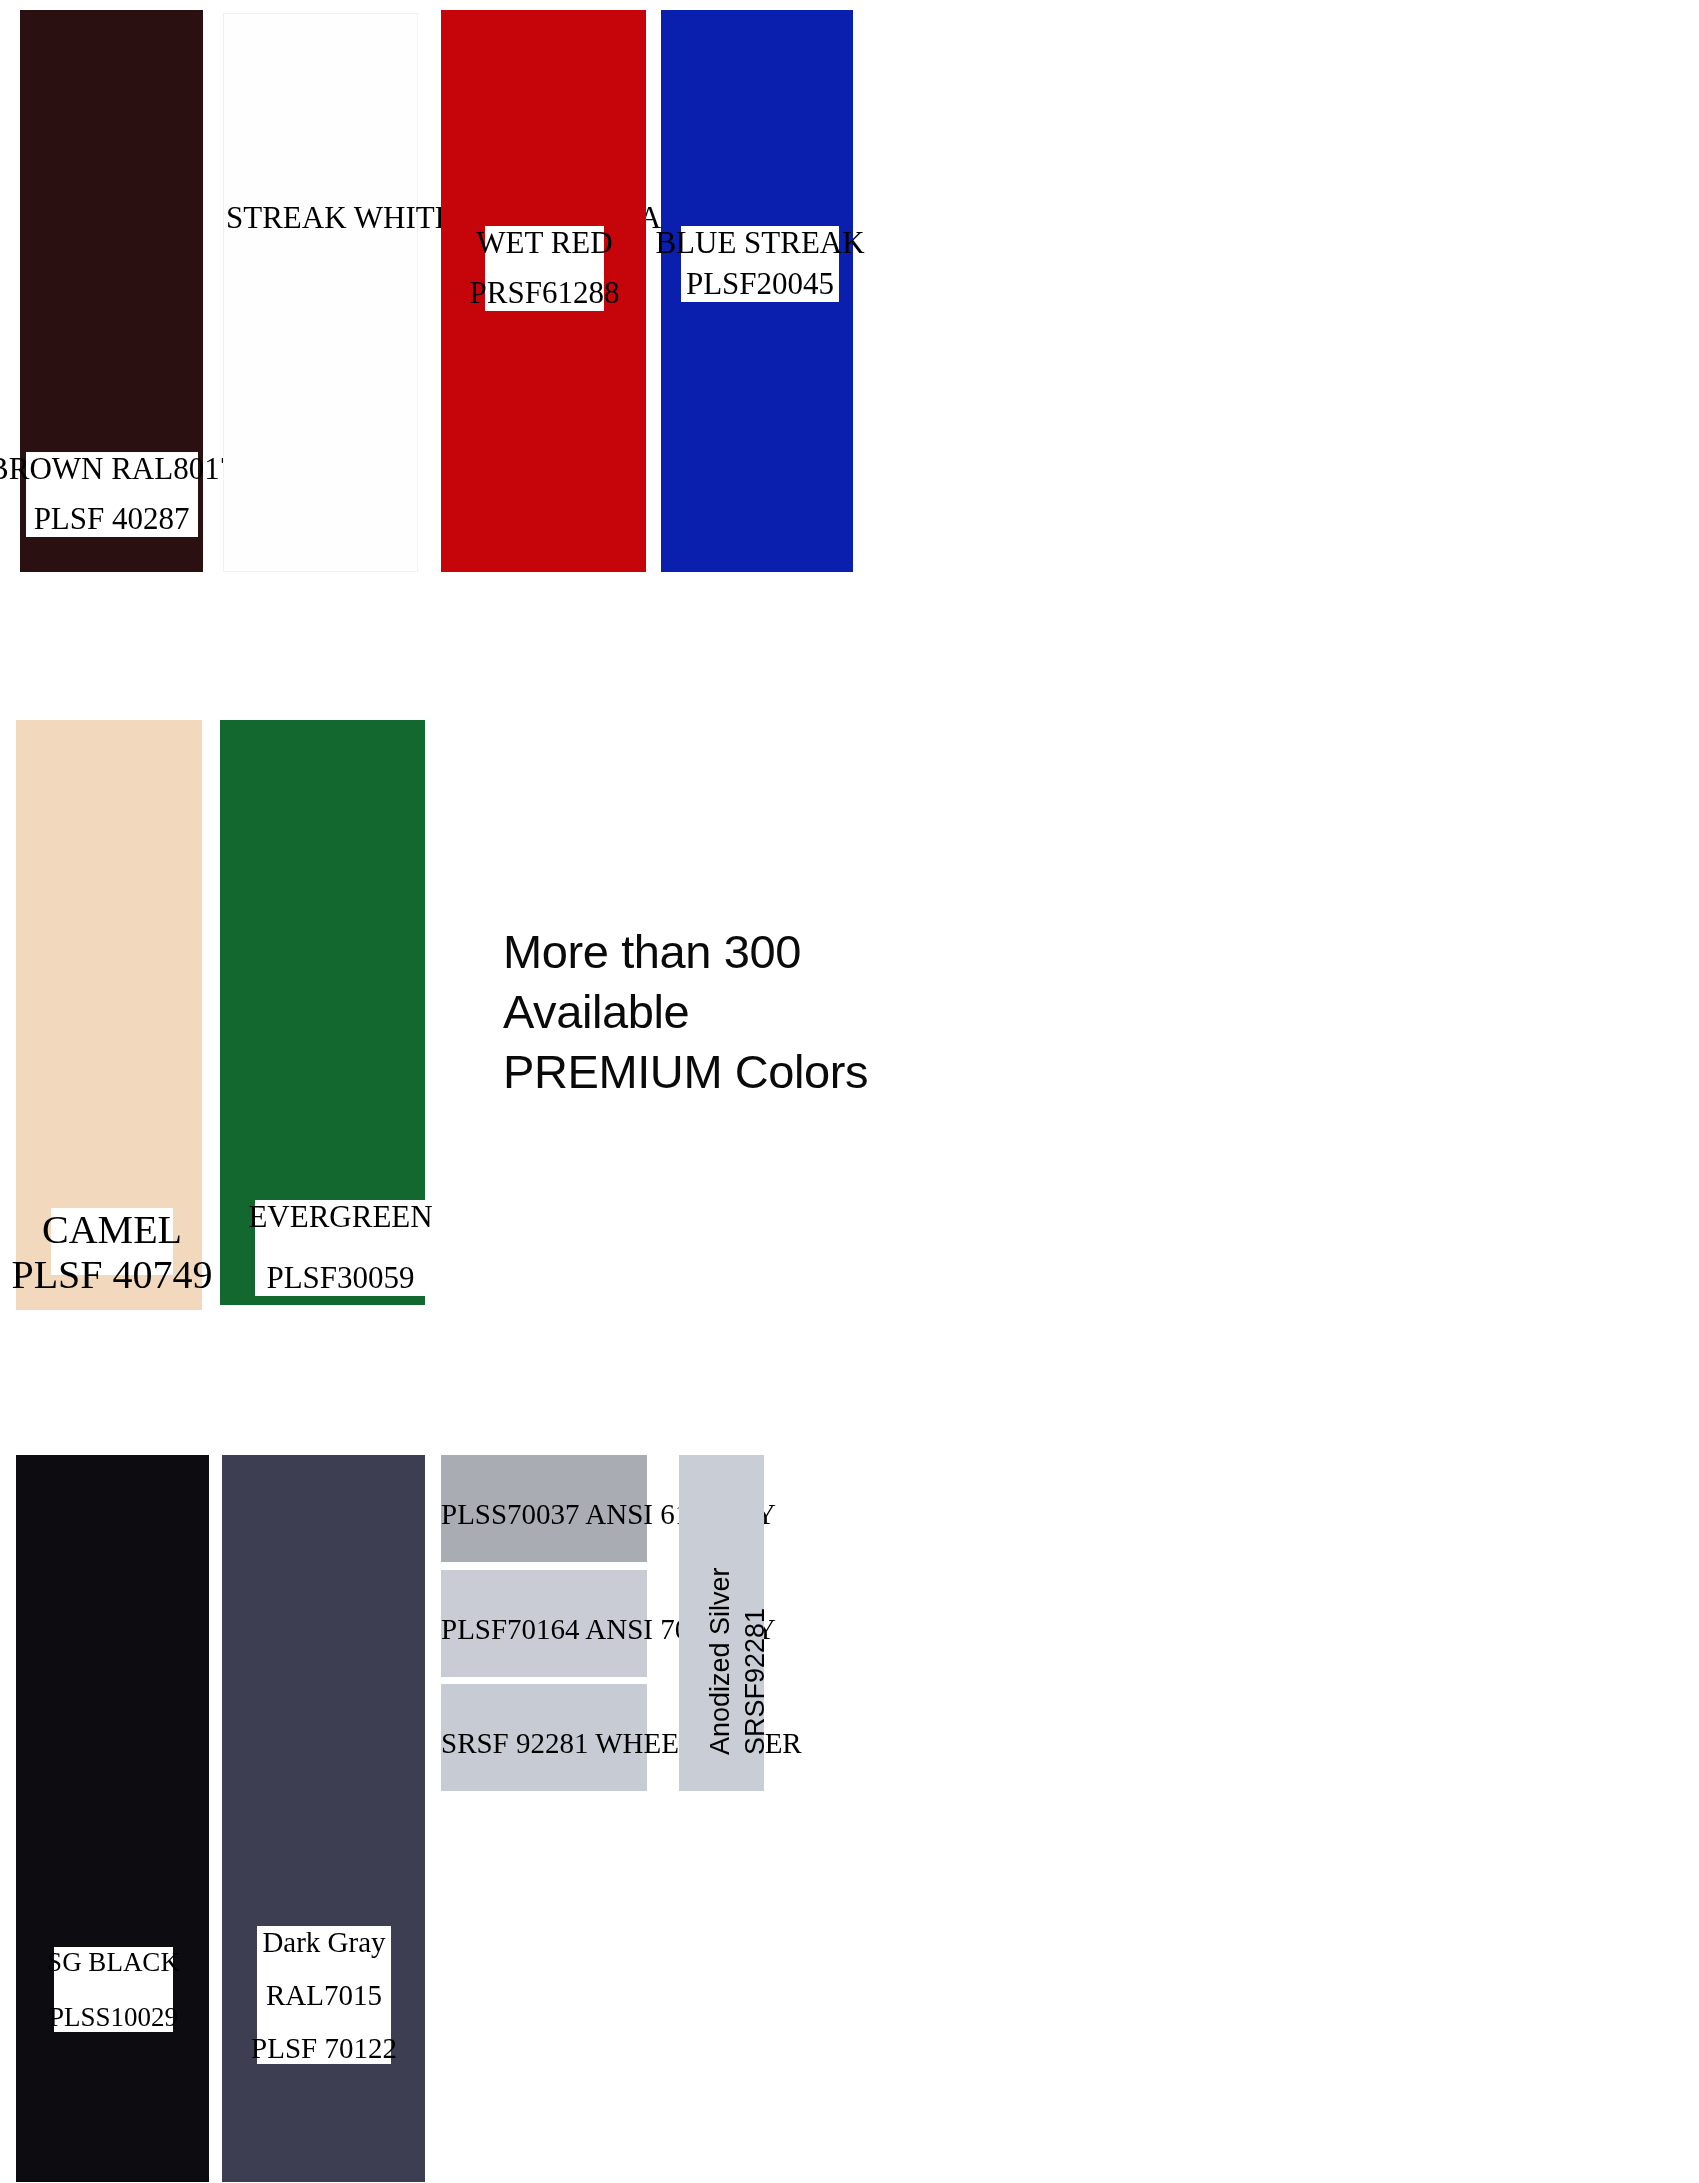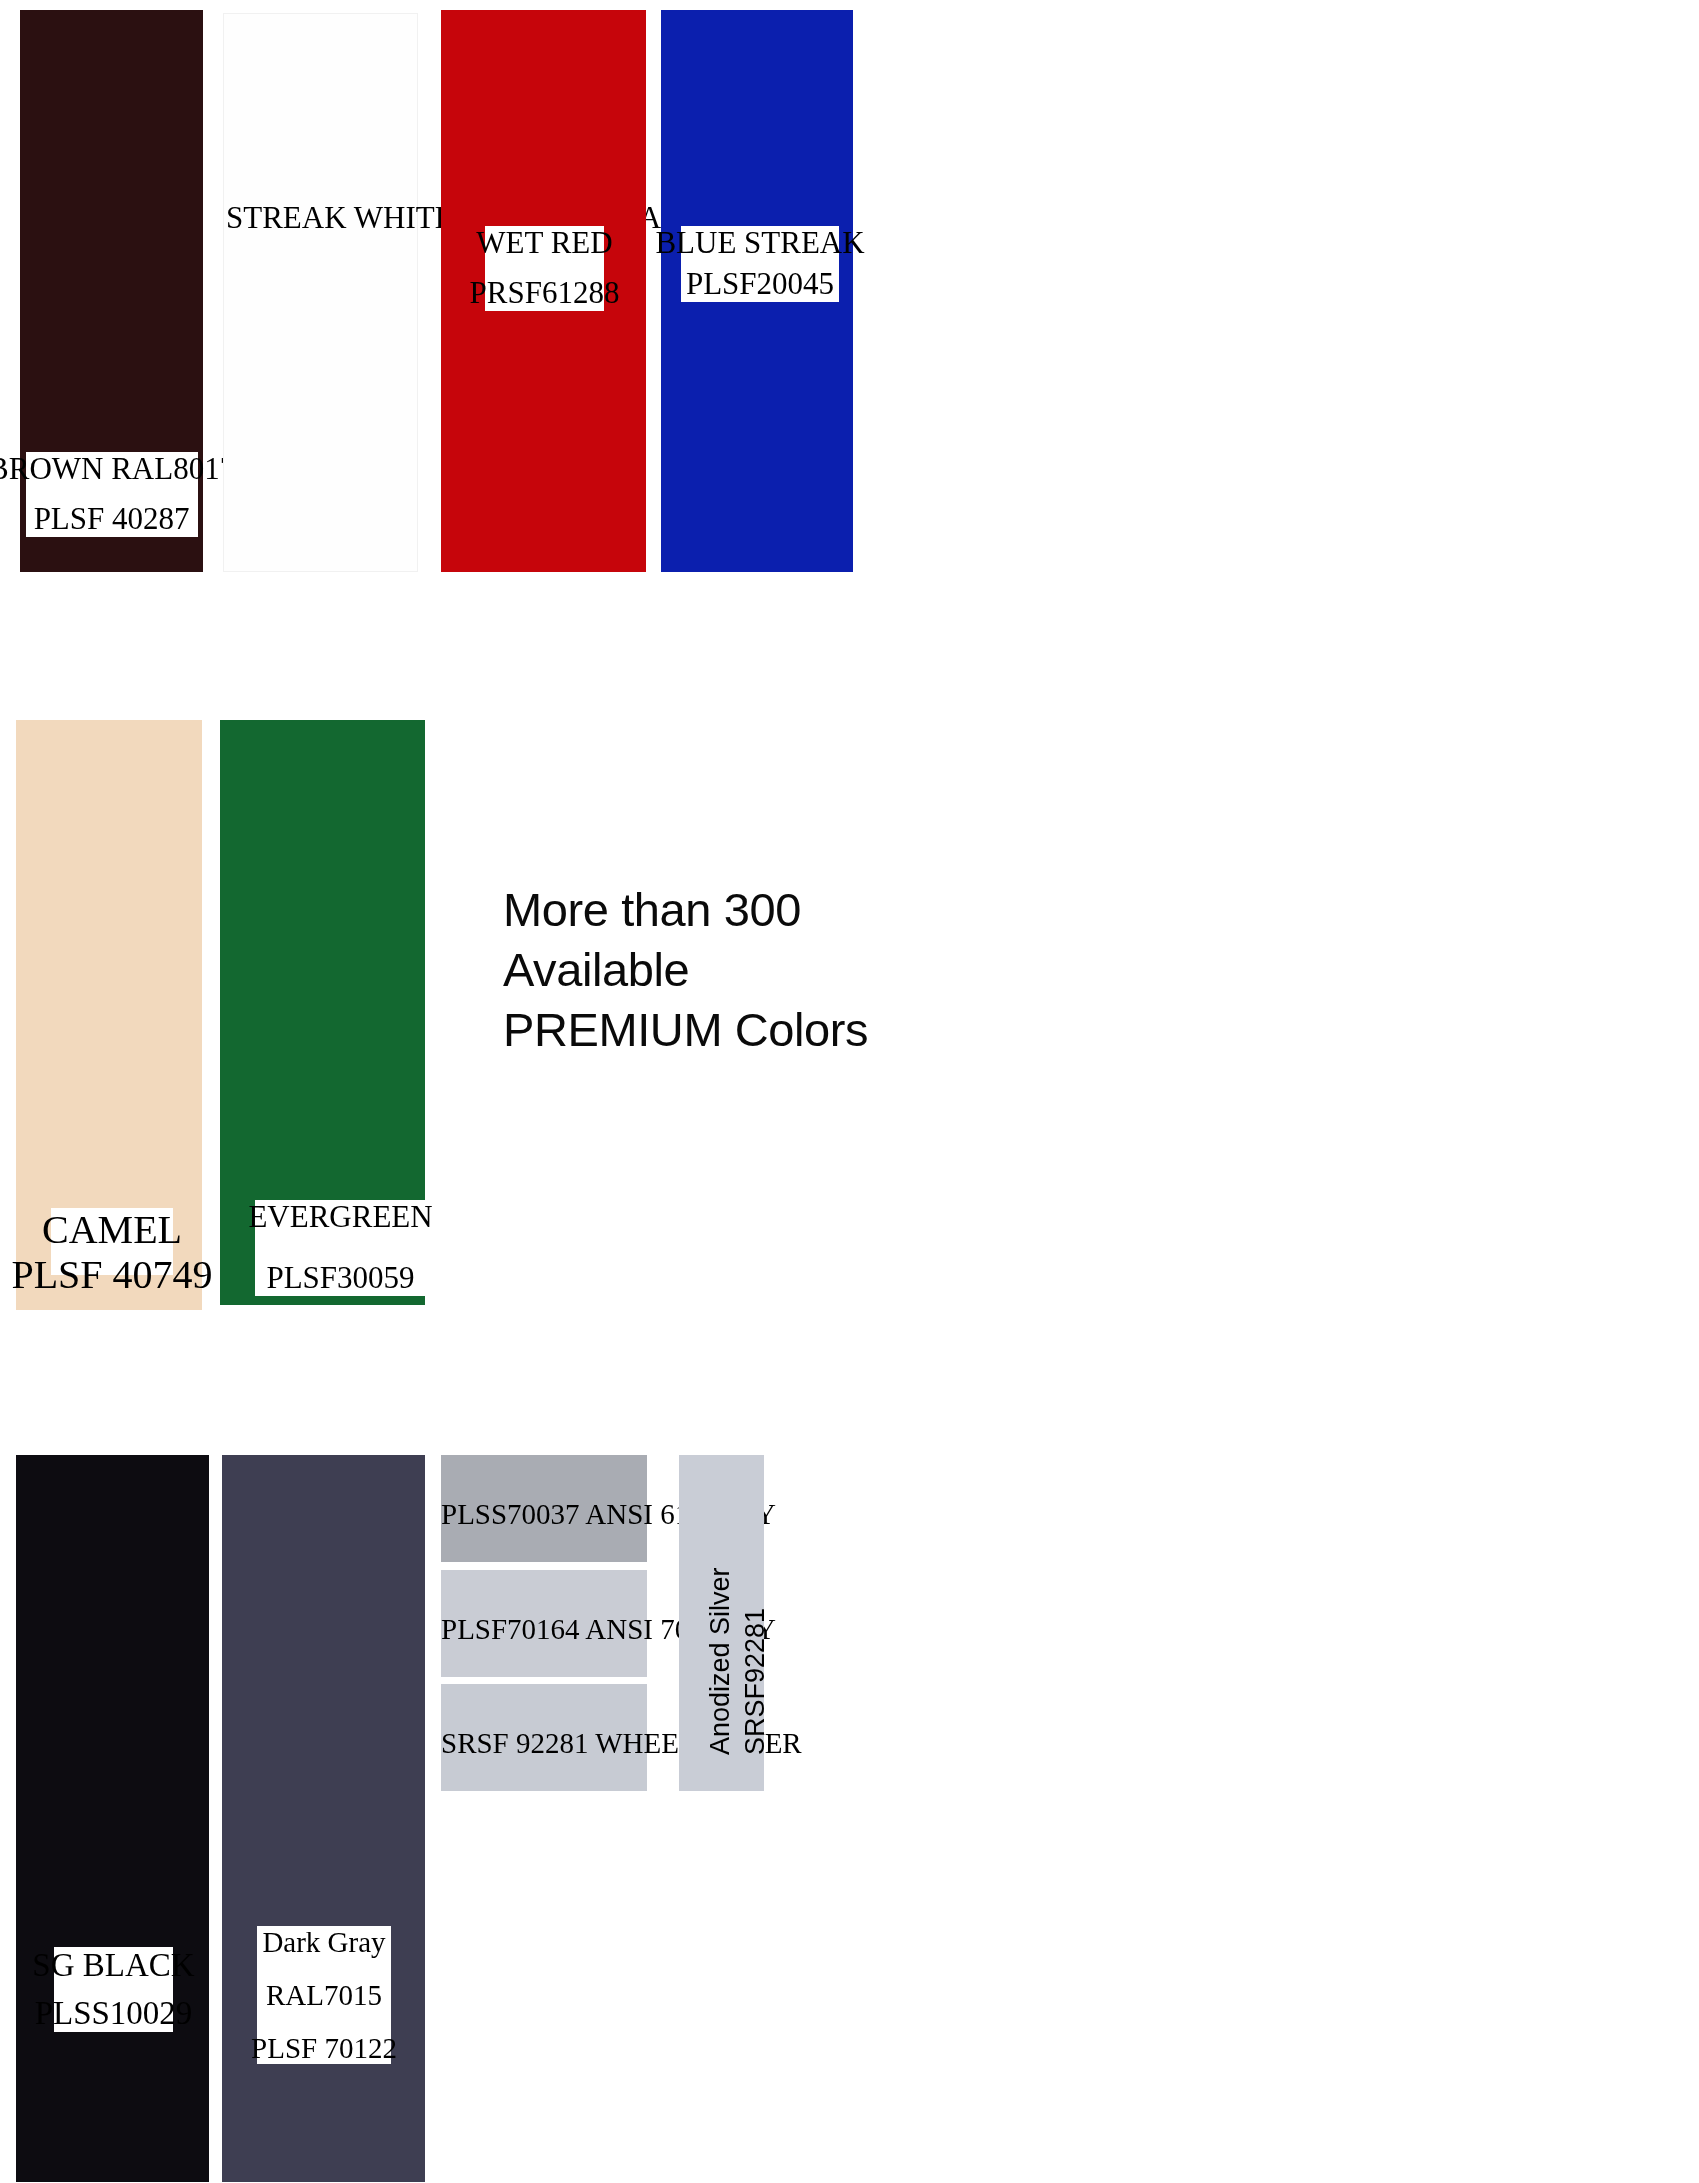--- a/index.html
+++ b/index.html
@@ -57,20 +57,21 @@
   
   .promo {
     position: absolute;
     color: #0a0a0a;
     font-family: "Liberation Sans", "DejaVu Sans", sans-serif;
     font-weight: 400;
     font-size: 47px;
     line-height: 1.28;
     letter-spacing: -0.4px;
     white-space: nowrap;
+    margin-top: 42px;
   }
 
   
   .vertical-label {
     position: absolute;
     transform-origin: 0 0;
     transform: rotate(-90deg);
     color: #000000;
     font-family: "Liberation Sans", "DejaVu Sans", sans-serif;
     font-size: 27px;
@@ -121,21 +122,21 @@
     <span class="line">PLSF30059</span>
   </div>
 
   <div class="promo" style="left:503px; top:880px;">
     <div>More than 300</div>
     <div>Available</div>
     <div>PREMIUM Colors</div>
   </div>
 
   <div class="swatch" style="left:15.6px; top:1455px; width:193px; height:727px; background:#0d0c11;"></div>
-  <div class="label-plate" style="left:54px; top:1947px; width:119px; height:85px; font-size:33px;">
+  <div class="label-plate" style="left:54px; top:1947px; width:119px; height:85px; font-size:27px;">
     <span class="line">SG BLACK</span>
     <span class="line">PLSS10029</span>
   </div>
 
   <div class="swatch" style="left:222px; top:1455px; width:203px; height:727px; background:#3e3e52;"></div>
   <div class="label-plate" style="left:257px; top:1926px; width:134px; height:138px; font-size:29px;">
     <span class="line">Dark Gray</span>
     <span class="line">RAL7015</span>
     <span class="line">PLSF 70122</span>
   </div>

